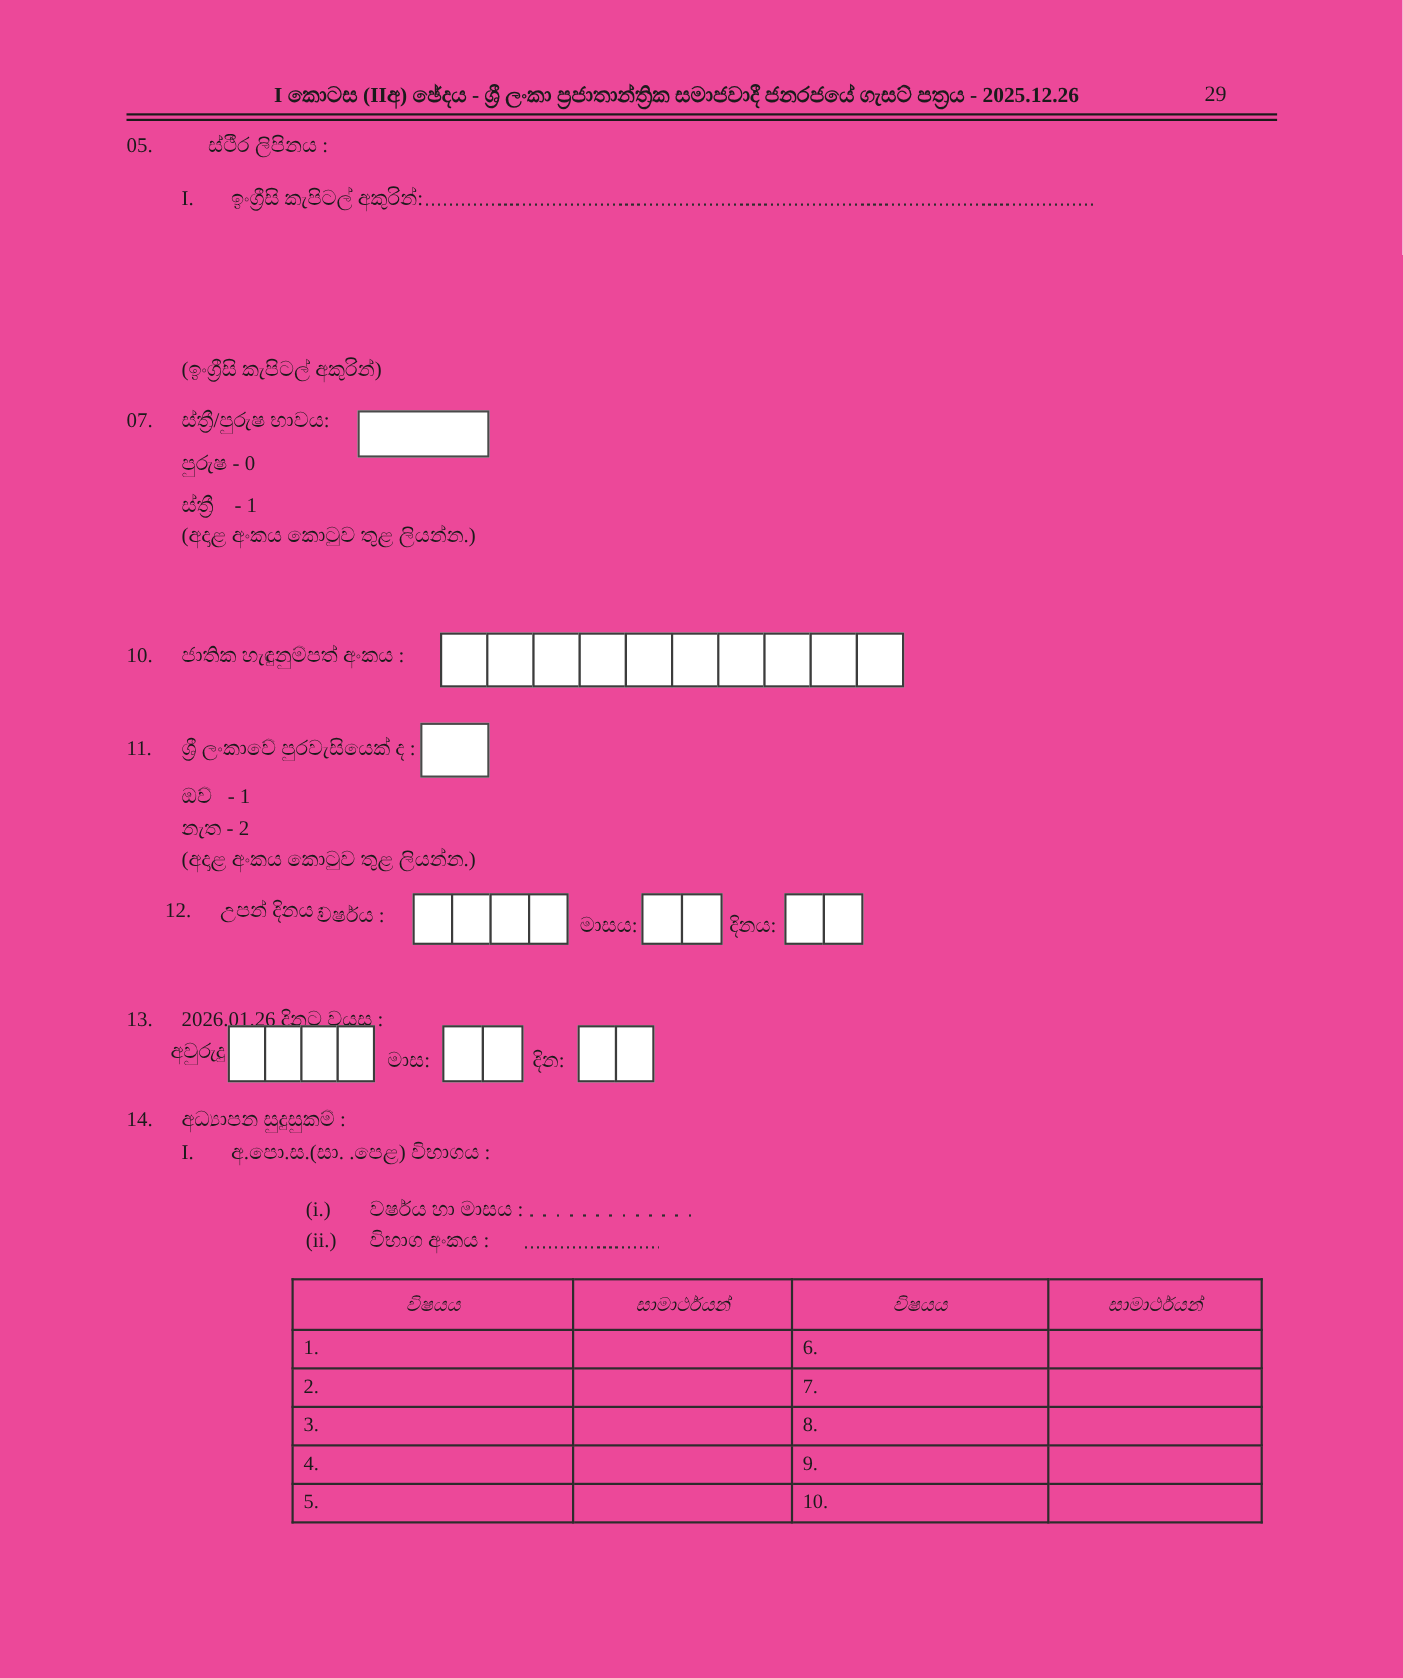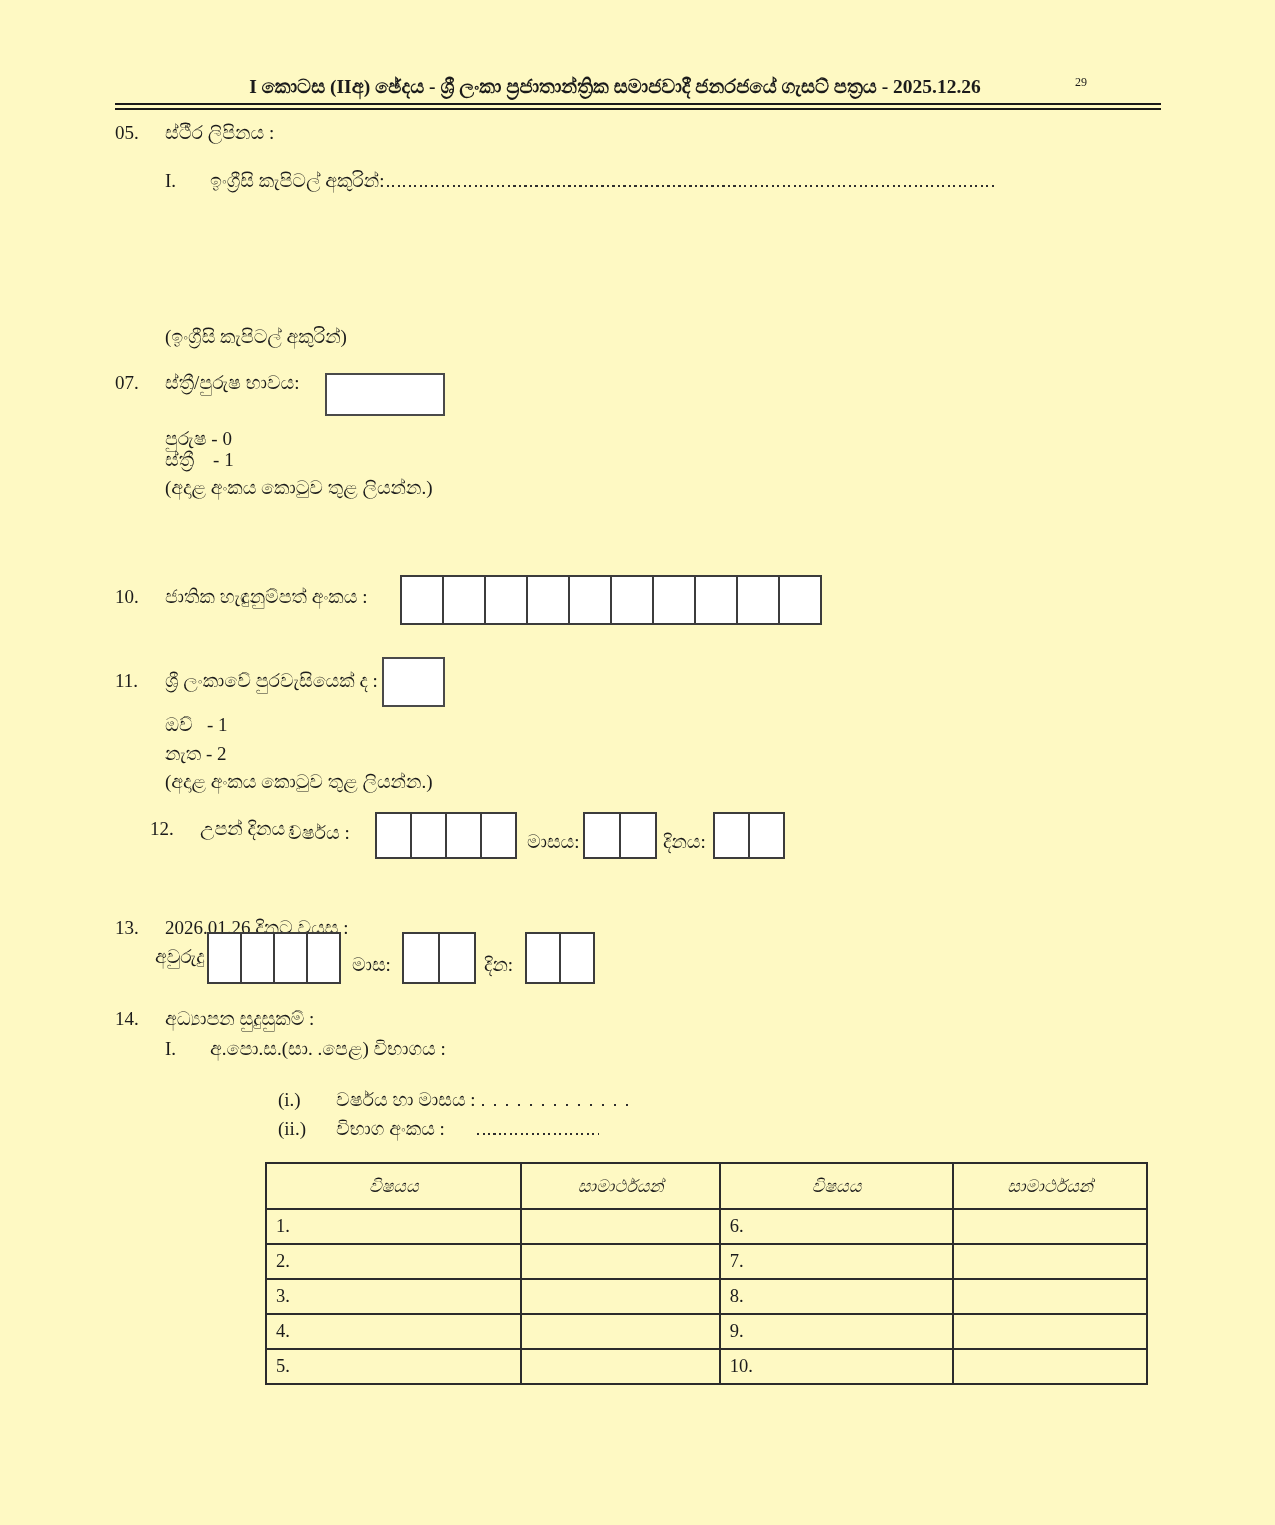--- a/index.html
+++ b/index.html
@@ -1,33 +1,33 @@
 <!DOCTYPE html>
 <html><head>
 <meta charset="utf-8">
 <style>
   * { box-sizing: border-box; margin: 0; padding: 0; }
   html, body { background: #ffffff; }
   .page {
     position: relative;
     width: 1275px; height: 1525px;
-    background: #fef9c3;
+    background: #ec4899;
     font-family: "Liberation Serif", "DejaVu Serif", serif;
     color: #1b1b1b;
     font-size: 19px;
     overflow: hidden;
   }
   .abs { position: absolute; }
   .row { position: absolute; display: flex; align-items: baseline; }
   .num { width: 50px; flex: none; }
   .rnum { width: 45px; flex: none; }
   .inum { width: 58px; flex: none; }
   .pre { white-space: pre; }
   .hdr-title { top: 76px; left: 115px; width: 1000px; text-align: center; font-weight: bold; font-size: 19.5px; }
-  .hdr-page  { top: 75px; left: 1075px; width: 60px; text-align: left; font-size: 12px; }
+  .hdr-page  { top: 75px; left: 1075px; width: 60px; text-align: center; font-size: 20px; }
   .hdr-rule  { top: 103px; left: 115px; width: 1046px; height: 7px;
                border-top: 2px solid #1a1a1a; border-bottom: 2px solid #1a1a1a; }
   .leader { height: 2.5px; align-self: flex-end; margin-bottom: 5px;
             background: repeating-linear-gradient(90deg, #2e2e2e 0 2px, transparent 2px 5.5px); }
   .leader.sparse { background: repeating-linear-gradient(90deg, #2e2e2e 0 2.5px, transparent 2.5px 12px); }
   .bigbox { border: 2px solid #4a4a4a; background: #fff; }
   .cellrow { position: absolute; display: flex; }
   .cell { border: 2px solid #3c3c3c; background: #fff; margin-left: -2px; flex: none; }
   .cell:first-child { margin-left: 0; }
   .w44 { width: 44px; } .h50 { height: 50px; }
@@ -43,38 +43,38 @@
 </style>
 </head>
 <body>
 
 <div class="page">
 
   <div class="abs hdr-title">I කොටස (IIඅ) ඡේදය - ශ්‍රී ලංකා ප්‍රජාතාන්ත්‍රික සමාජවාදී ජනරජයේ ගැසට් පත්‍රය - 2025.12.26</div>
   <div class="abs hdr-page">29</div>
   <div class="abs hdr-rule"></div>
 
-  <div class="row" style="top:122px;left:115px;">
+  <div class="row" style="top:122px;left:115px;gap:24px;">
     <span class="num">05.</span>
     <span>ස්ථීර ලිපිනය :</span>
   </div>
   <div class="row" style="top:170px;left:165px;">
     <span class="rnum">I.</span>
     <span>ඉංග්‍රීසි කැපිටල් අකුරින්:</span>
     <span class="leader" style="width:610px;margin-left:2px;"></span>
   </div>
 
   <div class="abs note" style="top:326px;left:165px;">(ඉංග්‍රීසි කැපිටල් අකුරින්)</div>
 
   <div class="row" style="top:372px;left:115px;">
     <span class="num">07.</span>
     <span>ස්ත්‍රී/පුරුෂ භාවය:</span>
   </div>
   <div class="abs bigbox" style="top:373px;left:325px;width:120px;height:43px;"></div>
-  <div class="abs pre" style="top:428px;left:165px;text-align:right;">පුරුෂ - 0</div>
+  <div class="abs pre" style="top:411px;left:165px;text-align:right;">පුරුෂ - 0</div>
   <div class="abs pre" style="top:449px;left:165px;">ස්ත්‍රී    - 1</div>
   <div class="abs" style="top:477px;left:165px;">(අදාළ අංකය කොටුව තුළ ලියන්න.)</div>
 
 
   <div class="row" style="top:586px;left:115px;">
     <span class="num">10.</span>
     <span>ජාතික හැඳුනුම්පත් අංකය :</span>
   </div>
   <div class="cellrow" style="top:575px;left:400px;">
     <div class="cell w44 h50"></div>

